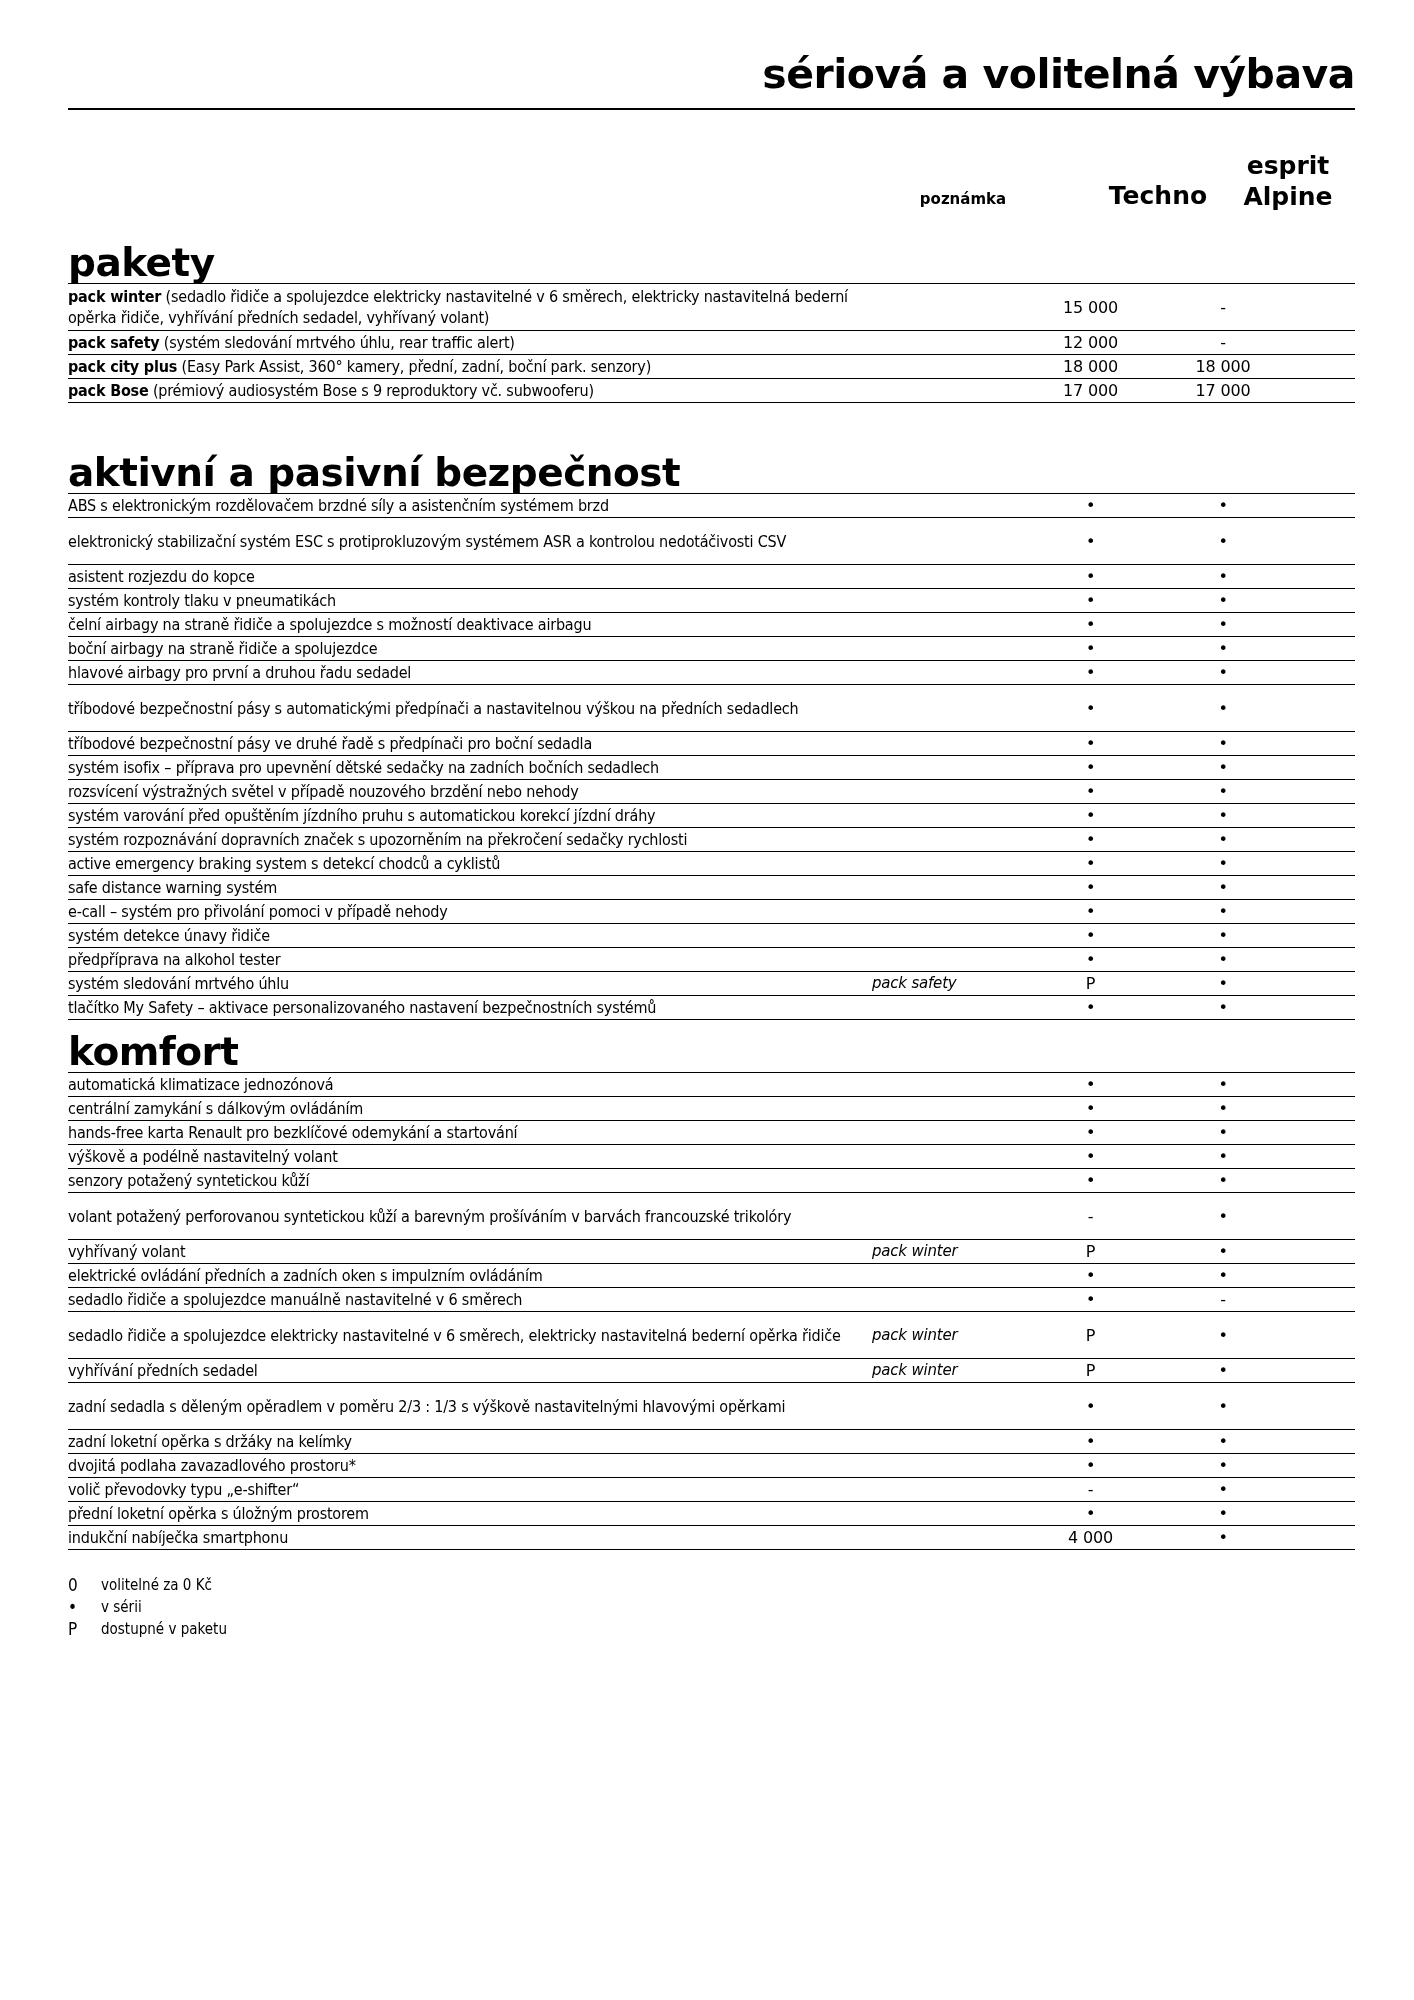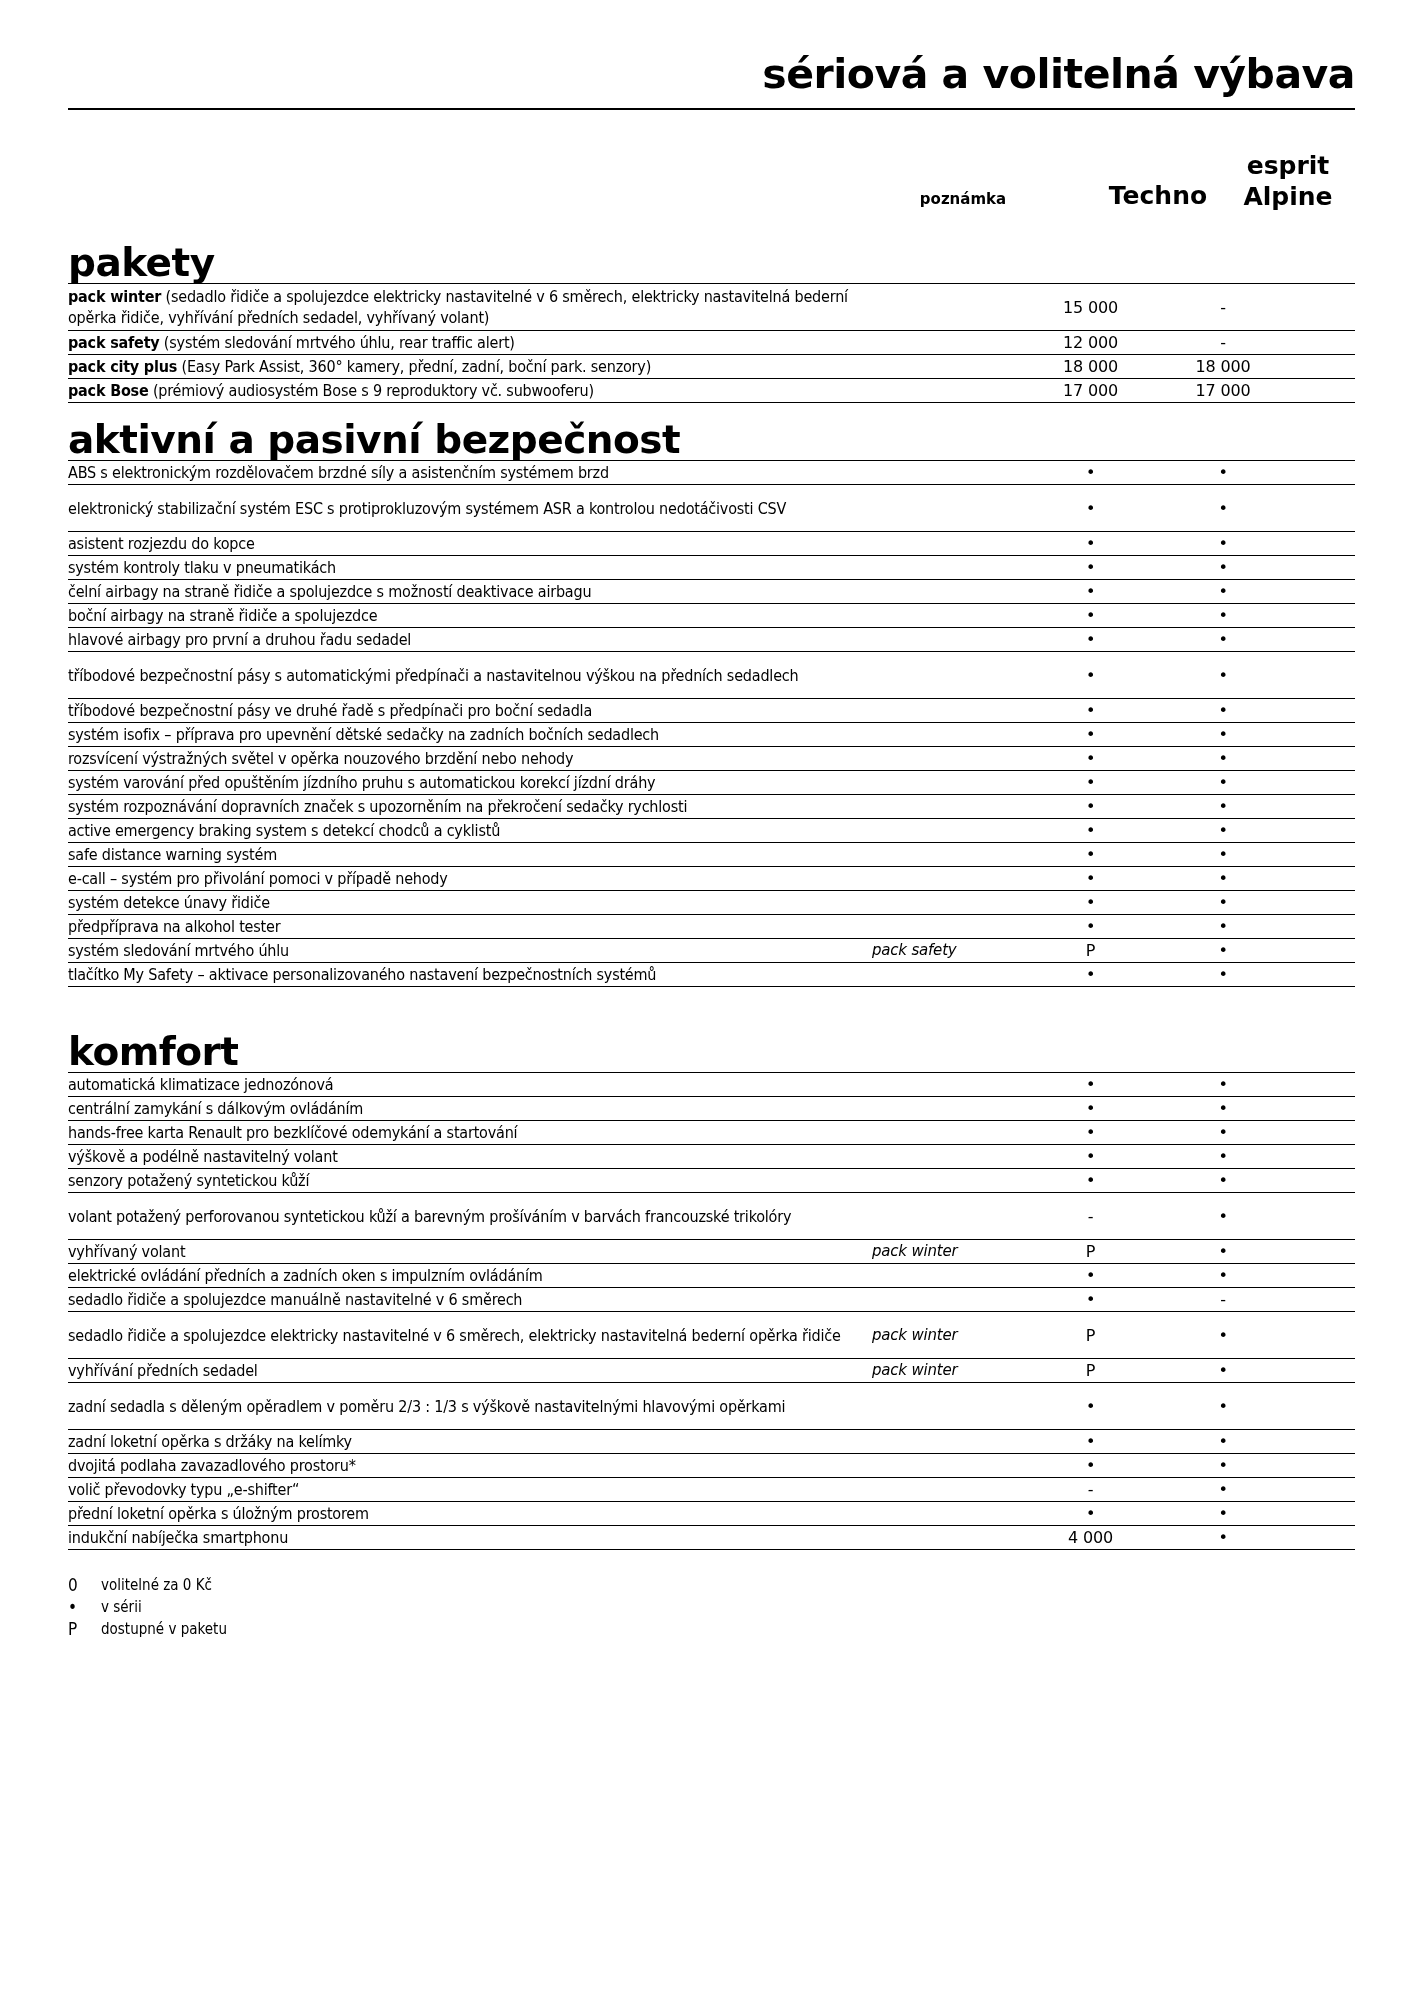--- a/index.html
+++ b/index.html
@@ -64,21 +64,21 @@
         </div>
         <div class="row one">
           <div class="label"><b>pack Bose</b><span> (prémiový audiosystém Bose s 9 reproduktory vč. subwooferu)</span></div>
           <div class="note"></div>
           <div class="val v1">17 000</div>
           <div class="val v2">17 000</div>
         </div>
       </div>
   </div>
 
-  <div class="section" style="top:420px">
+  <div class="section" style="top:453px">
     <div class="section-title">aktivní a pasivní bezpečnost</div>
     <div class="rows">
         <div class="row one">
           <div class="label"><b></b><span>ABS s elektronickým rozdělovačem brzdné síly a asistenčním systémem brzd</span></div>
           <div class="note"></div>
           <div class="val v1">•</div>
           <div class="val v2">•</div>
         </div>
         <div class="row two">
           <div class="label"><b></b><span>elektronický stabilizační systém ESC s protiprokluzovým systémem ASR a kontrolou nedotáčivosti CSV</span></div>
@@ -128,21 +128,21 @@
           <div class="val v1">•</div>
           <div class="val v2">•</div>
         </div>
         <div class="row one">
           <div class="label"><b></b><span>systém isofix – příprava pro upevnění dětské sedačky na zadních bočních sedadlech</span></div>
           <div class="note"></div>
           <div class="val v1">•</div>
           <div class="val v2">•</div>
         </div>
         <div class="row one">
-          <div class="label"><b></b><span>rozsvícení výstražných světel v opěrka nouzového brzdění nebo nehody</span></div>
+          <div class="label"><b></b><span>rozsvícení výstražných světel v případě nouzového brzdění nebo nehody</span></div>
           <div class="note"></div>
           <div class="val v1">•</div>
           <div class="val v2">•</div>
         </div>
         <div class="row one">
           <div class="label"><b></b><span>systém varování před opuštěním jízdního pruhu s automatickou korekcí jízdní dráhy</span></div>
           <div class="note"></div>
           <div class="val v1">•</div>
           <div class="val v2">•</div>
         </div>

